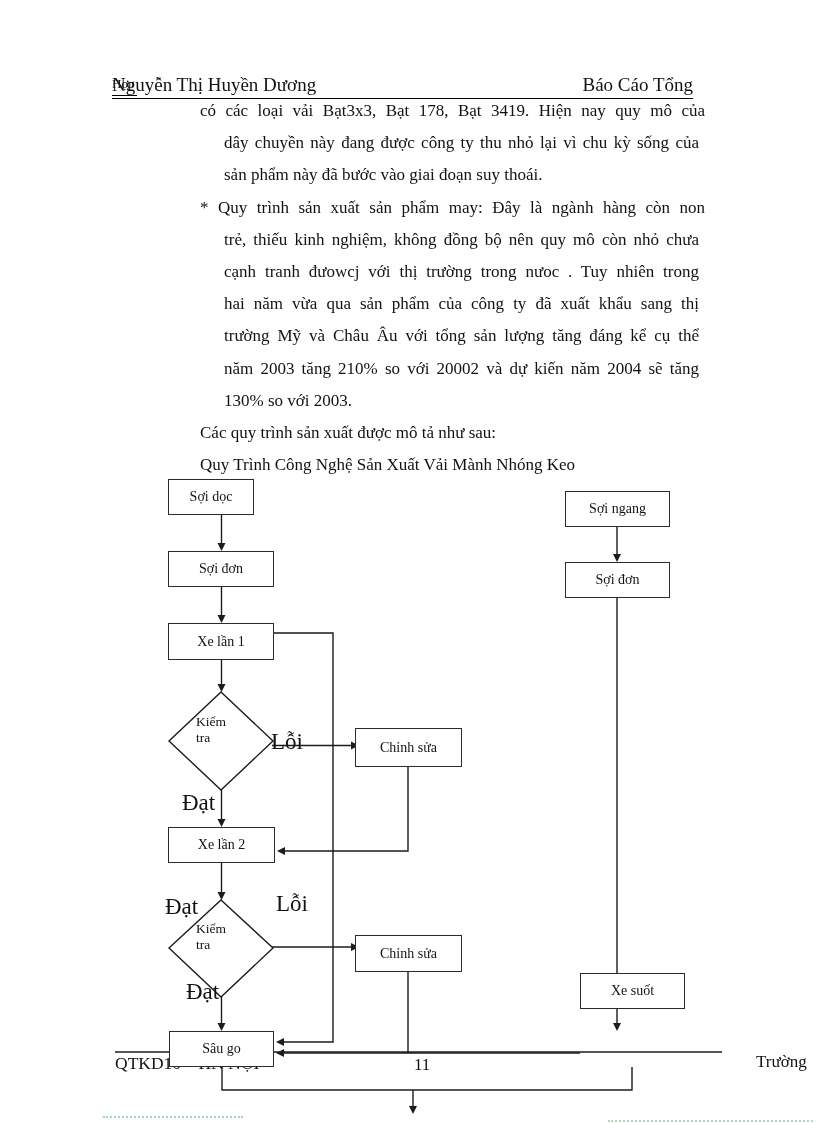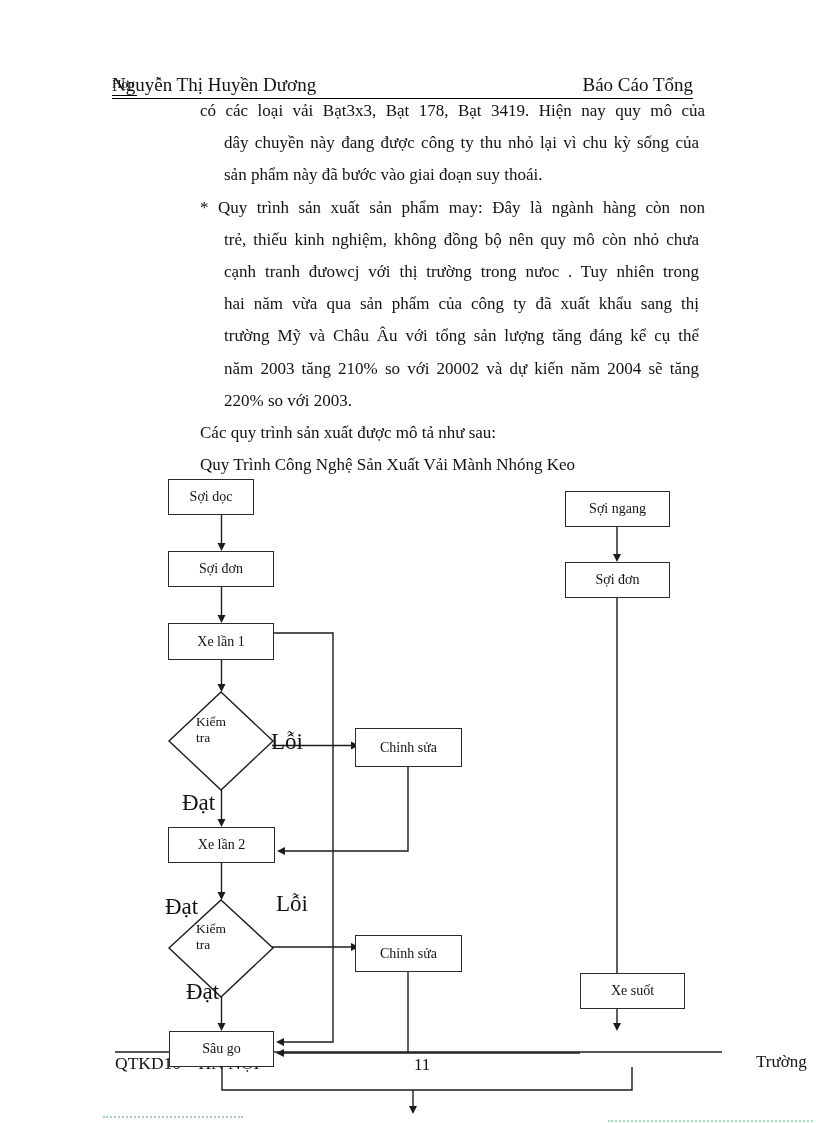--- a/index.html
+++ b/index.html
@@ -62,21 +62,21 @@
   <div class="body-block">
     <div class="bline j">có các loại vải Bạt3x3, Bạt 178, Bạt 3419. Hiện nay quy mô của</div>
     <div class="bline ind j">dây chuyền này đang được công ty thu nhỏ lại vì chu kỳ sống của</div>
     <div class="bline ind">sản phẩm này đã bước vào giai đoạn suy thoái.</div>
     <div class="bline j">* Quy trình sản xuất sản phẩm may: Đây là ngành hàng còn non</div>
     <div class="bline ind j">trẻ, thiếu kinh nghiệm, không đồng bộ nên quy mô còn nhỏ chưa</div>
     <div class="bline ind j">cạnh tranh đưowcj với thị trường trong nưoc . Tuy nhiên trong</div>
     <div class="bline ind j">hai năm vừa qua sản phẩm của công ty đã xuất khẩu sang thị</div>
     <div class="bline ind j">trường Mỹ và Châu Âu với tổng sản lượng tăng đáng kể cụ thể</div>
     <div class="bline ind j">năm 2003 tăng 210% so với 20002 và dự kiến năm 2004 sẽ tăng</div>
-    <div class="bline ind">220% so với 2003.</div>
+    <div class="bline ind">130% so với 2003.</div>
     <div class="bline">Các quy trình sản xuất được mô tả như sau:</div>
     <div class="bline">Quy Trình Công Nghệ Sản Xuất Vải Mành Nhóng Keo</div>
   </div>
 
   <svg class="fc-svg" width="816" height="1123" viewBox="0 0 816 1123">
     <g stroke="#1c1c1c" stroke-width="1.4" fill="none">
 
       <line x1="115" y1="1052" x2="722" y2="1052"></line>
 
       <line x1="221.5" y1="515" x2="221.5" y2="547"></line>

